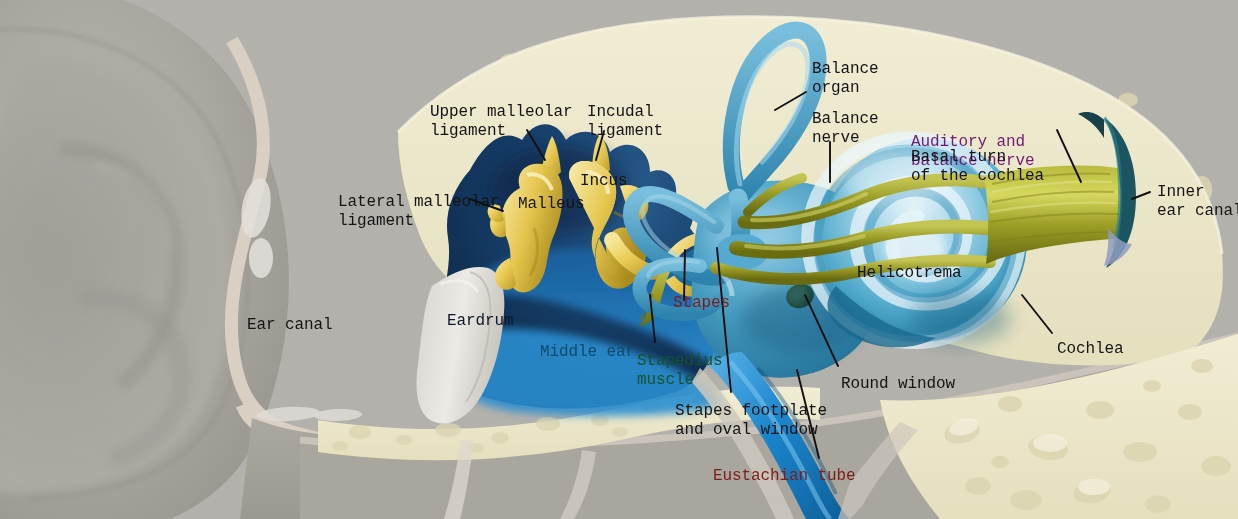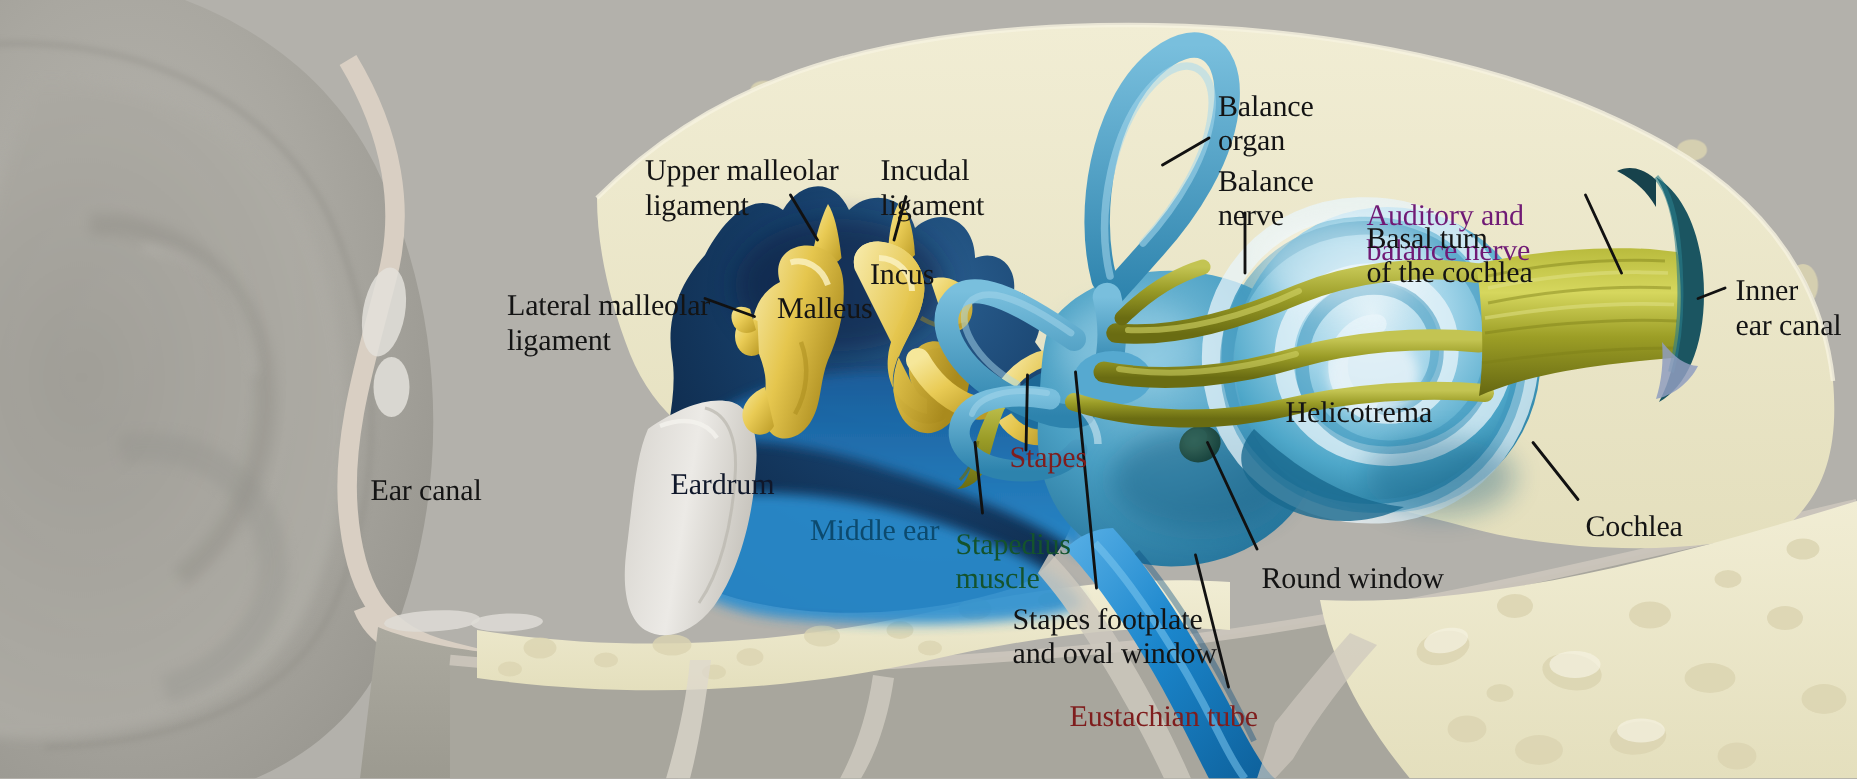--- a/index.html
+++ b/index.html
@@ -1,21 +1,21 @@
 <!DOCTYPE html>
 <html style="--background-gray: #b3b1ab; --bone-cream: #ece7c9; --bone-pore: #dcd6b4; --cartilage-gray: #a9a79f; --skin-outline: #d9cfc3; --ossicle-gold: #e8c84e; --ossicle-gold-dark: #b99a24; --middle-ear-navy: #14355c; --middle-ear-blue: #1f7fc0; --inner-ear-blue: #4aa3cc; --cochlea-light: #cfe7f2; --cochlea-teal: #1b7f9e; --nerve-olive: #9a9c27; --nerve-olive-dark: #6e7015; --eustachian-blue: #1b86cc; --canal-dark-teal: #1b5561;"><head>
 <meta charset="utf-8">
 <title>Ear Anatomy Diagram</title>
 <style>
   html,body{margin:0;padding:0;background:#b3b1ab;}
   body{font-family:"DejaVu Sans","Liberation Sans",sans-serif;}
   #stage{position:relative;width:1238px;height:519px;overflow:hidden;background:#b3b1ab;}
   #art{position:absolute;inset:0;width:1238px;height:519px;}
-  .lbl{position:absolute;color:#141414;font-size:20px;line-height:1.16;
-       font-family:Liberation Serif, serif;
+  .lbl{position:absolute;color:#141414;font-size:16px;line-height:1.16;
+       font-family:Liberation Mono, monospace;
        white-space:pre;letter-spacing:-0.1px;}
 </style>
 </head>
 <body>
 
 <div id="stage" style="background: rgb(179, 177, 171);">
 
 <svg id="art" viewBox="0 0 1238 519" preserveAspectRatio="none">
   <defs>
     <radialGradient id="gPinna" cx="42%" cy="40%" r="70%">

